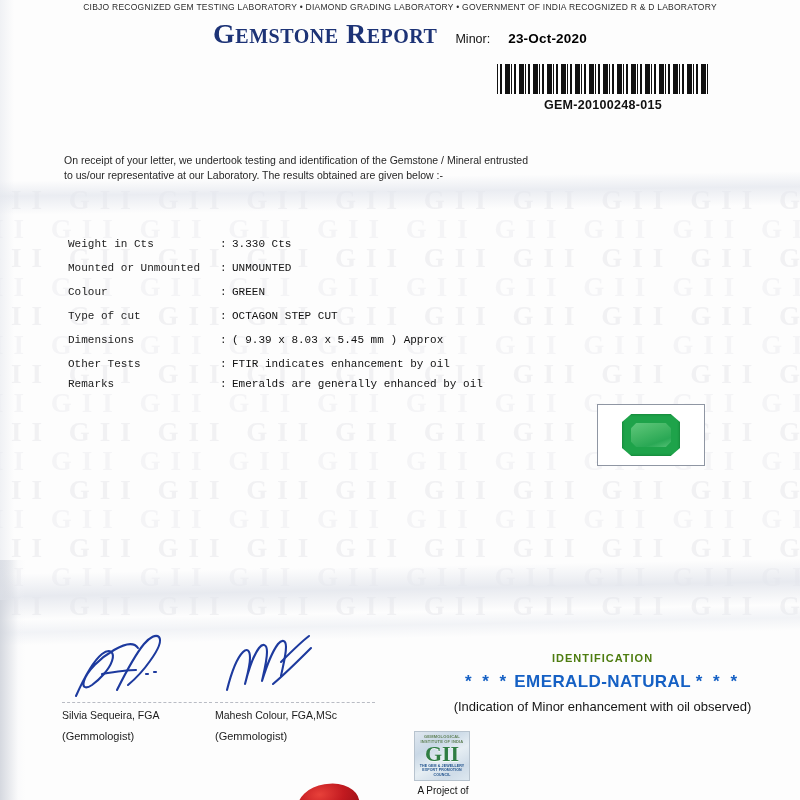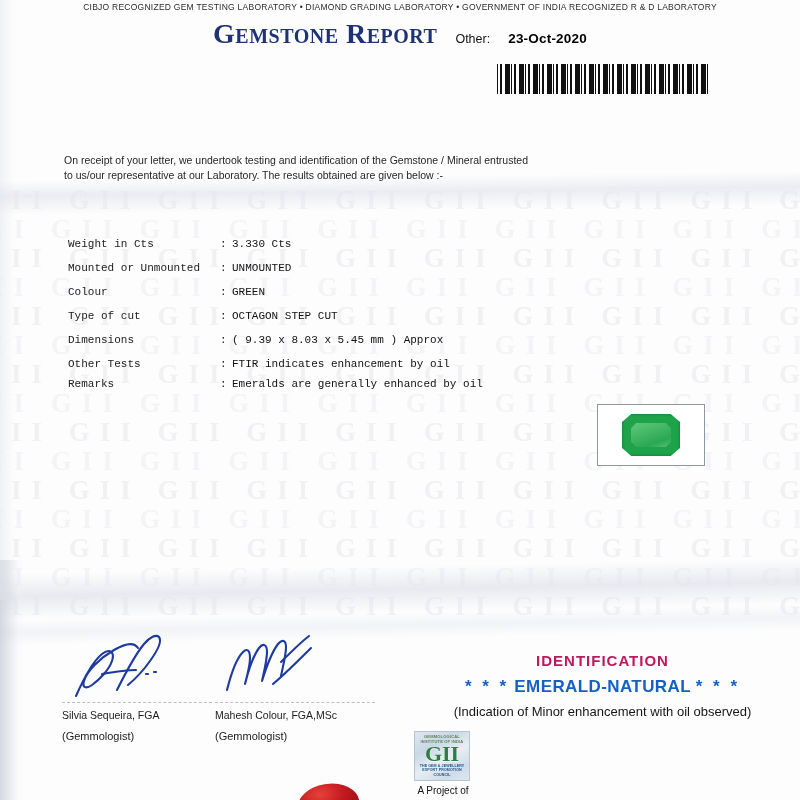--- a/index.html
+++ b/index.html
@@ -245,23 +245,23 @@
 
   
   #identification {
     position: absolute;
     left: 430px;
     top: 652px;
     width: 345px;
     text-align: center;
   }
   #ident-heading {
-    font-size: 15px;
-    font-weight: bold;
-    color: #be185d;
+    font-size: 11px;
+    font-weight: bold;
+    color: #4d7c0f;
     letter-spacing: 1px;
   }
   #ident-main {
     margin-top: 8px;
     font-size: 17px;
     font-weight: bold;
     color: #1560c4;
     letter-spacing: 0.4px;
     white-space: nowrap;
   }
@@ -363,26 +363,27 @@
   <div class="scanband" id="band-top"></div>
   <div class="scanband" id="band-mid"></div>
   <div class="scanband" id="band-bottom"></div>
   <div class="scanband" id="edge-left"></div>
   <div class="scanband" id="edge-left2"></div>
 
   <div id="accred-line">CIBJO RECOGNIZED GEM TESTING LABORATORY  •  DIAMOND GRADING LABORATORY  •  GOVERNMENT OF INDIA RECOGNIZED R &amp; D LABORATORY</div>
 
   <div id="title-row">
     <div id="report-title">Gemstone Report</div>
-    <div id="date-label">Other:</div>
+    <div id="date-label">Minor:</div>
     <div id="date-value">23-Oct-2020</div>
   </div>
 
   <div id="barcode-block">
     <div id="barcode"></div>
+    <div id="report-number">GEM-20100248-015</div>
   </div>
 
   <div id="intro">On receipt of your letter, we undertook testing and identification of the Gemstone / Mineral entrusted to us/our representative at our Laboratory. The results obtained are given below :-</div>
 
   <div id="fields">
     <div class="field-row">
       <span class="field-label">Weight in Cts</span>
       <span class="field-colon">:</span>
       <span class="field-value">3.330 Cts</span>
     </div>

